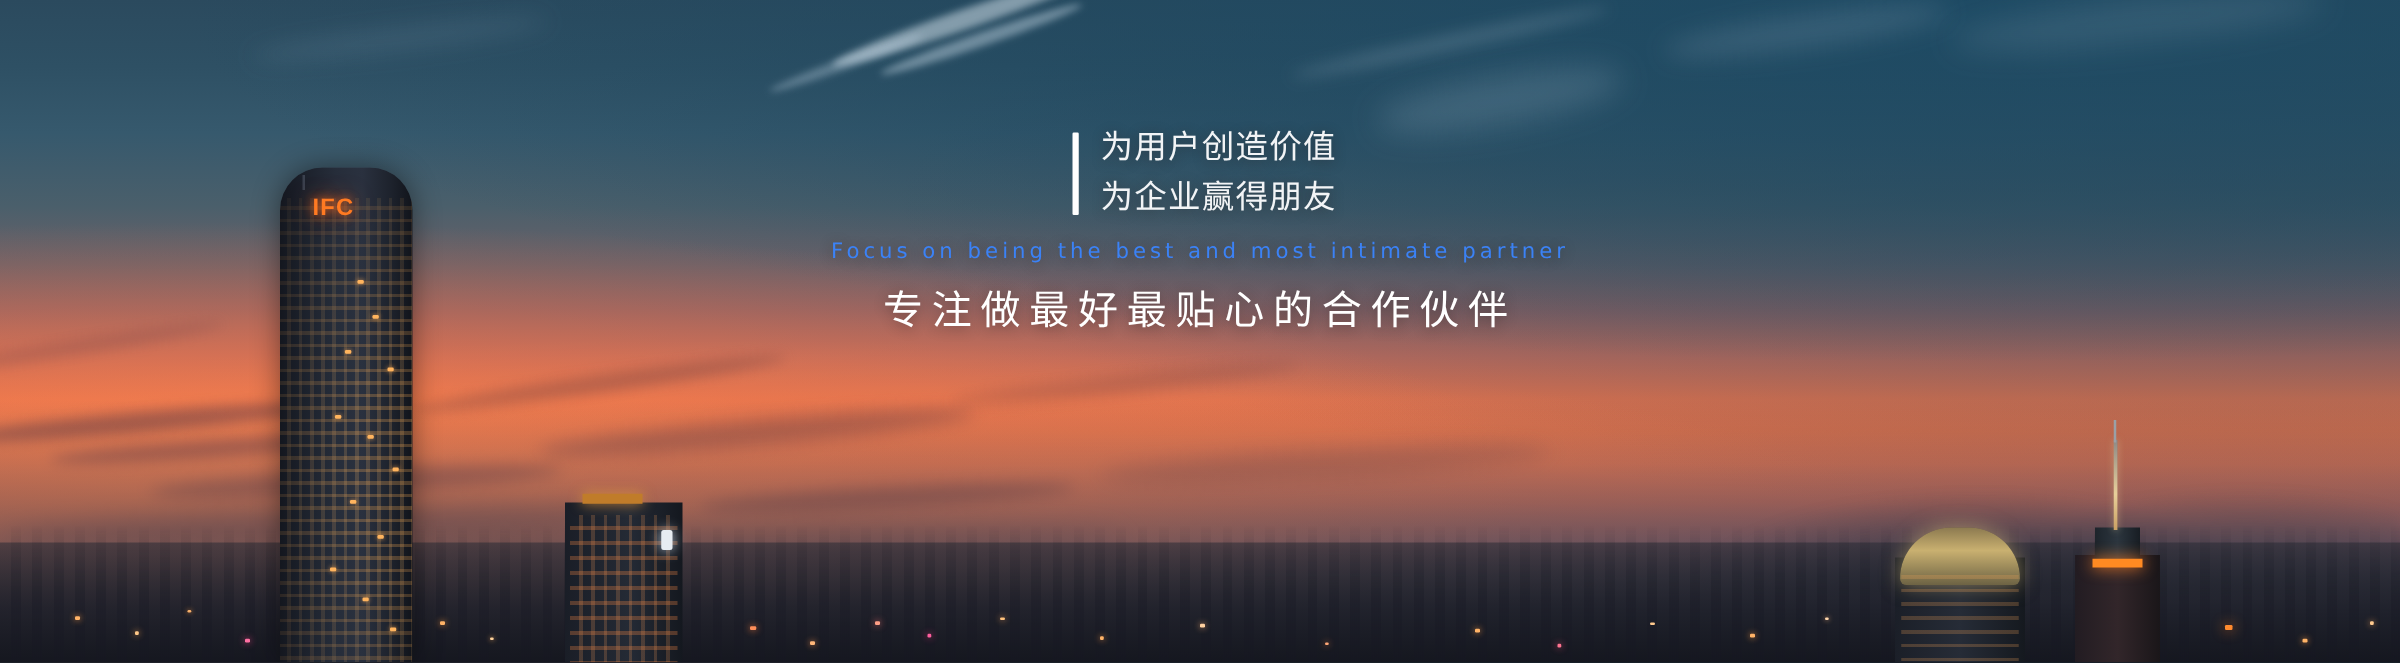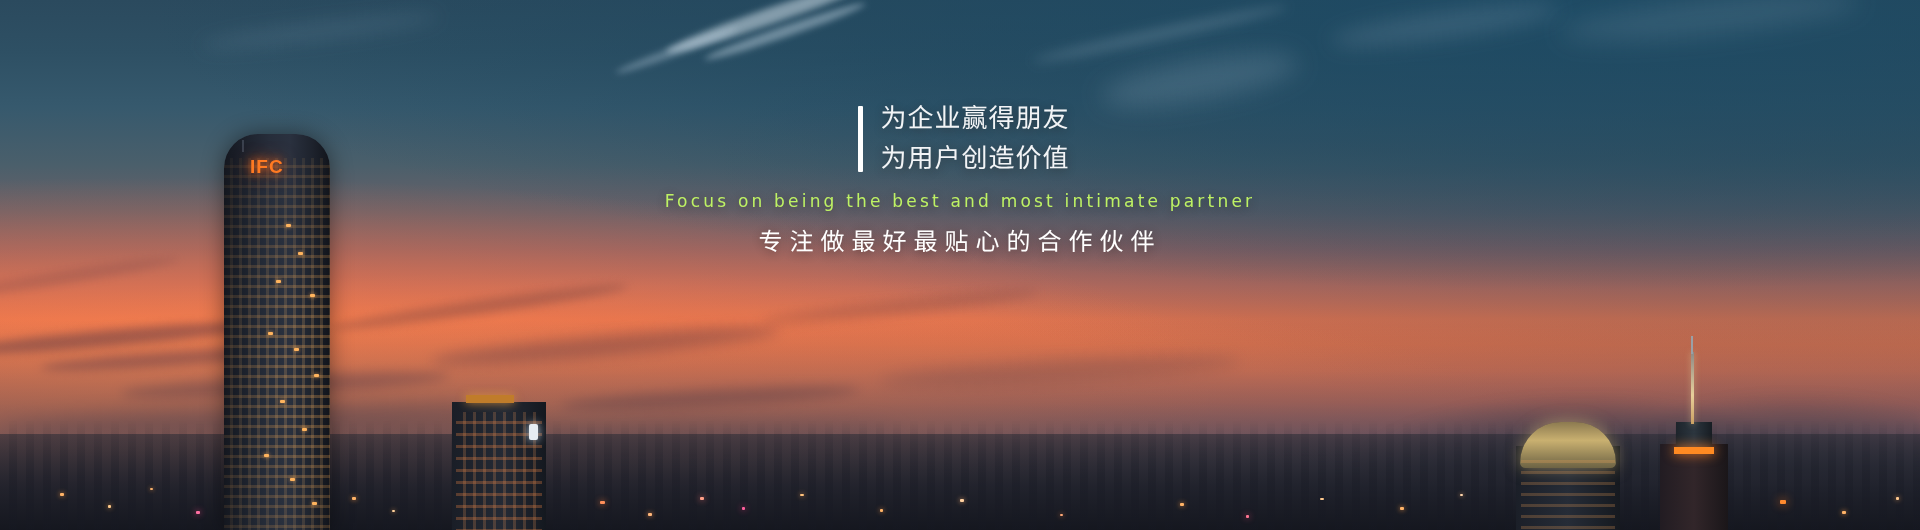--- a/index.html
+++ b/index.html
@@ -219,33 +219,33 @@
     color:#f2f4f6;
     font-family:"DejaVu Sans","Liberation Sans",sans-serif;
     font-weight:400;
     font-size:26px;
     line-height:40px;
     letter-spacing:1px;
     white-space:nowrap;
   }
   .english{
     margin-top:13px;
-    color:#bef264;
+    color:#3b82f6;
     font-family:"DejaVu Sans","Liberation Sans",sans-serif;
     font-weight:400;
     font-size:17px;
     letter-spacing:3.2px;
     white-space:nowrap;
   }
   .tagline{
     margin-top:11px;
     color:#ffffff;
     font-family:"DejaVu Sans","Liberation Sans",sans-serif;
     font-weight:400;
-    font-size:24px;
+    font-size:32px;
     letter-spacing:7px;
     white-space:nowrap;
   }
 </style>
 </head>
 <body>
 
 <div class="banner">
 
   <div class="sky"></div>
@@ -341,22 +341,22 @@
   <div class="spire-needle"></div>
   <div class="spire-tip"></div>
 
   <div class="copy">
 
     <div class="headline-row">
 
       <div class="divider"></div>
 
       <div class="subcol">
+        <div class="subline">为用户创造价值</div>
         <div class="subline">为企业赢得朋友</div>
-        <div class="subline">为用户创造价值</div>
       </div>
     </div>
 
     <div class="english">Focus on being the best and most intimate partner</div>
 
     <div class="tagline">专注做最好最贴心的合作伙伴</div>
   </div>
 
 </div>
 

